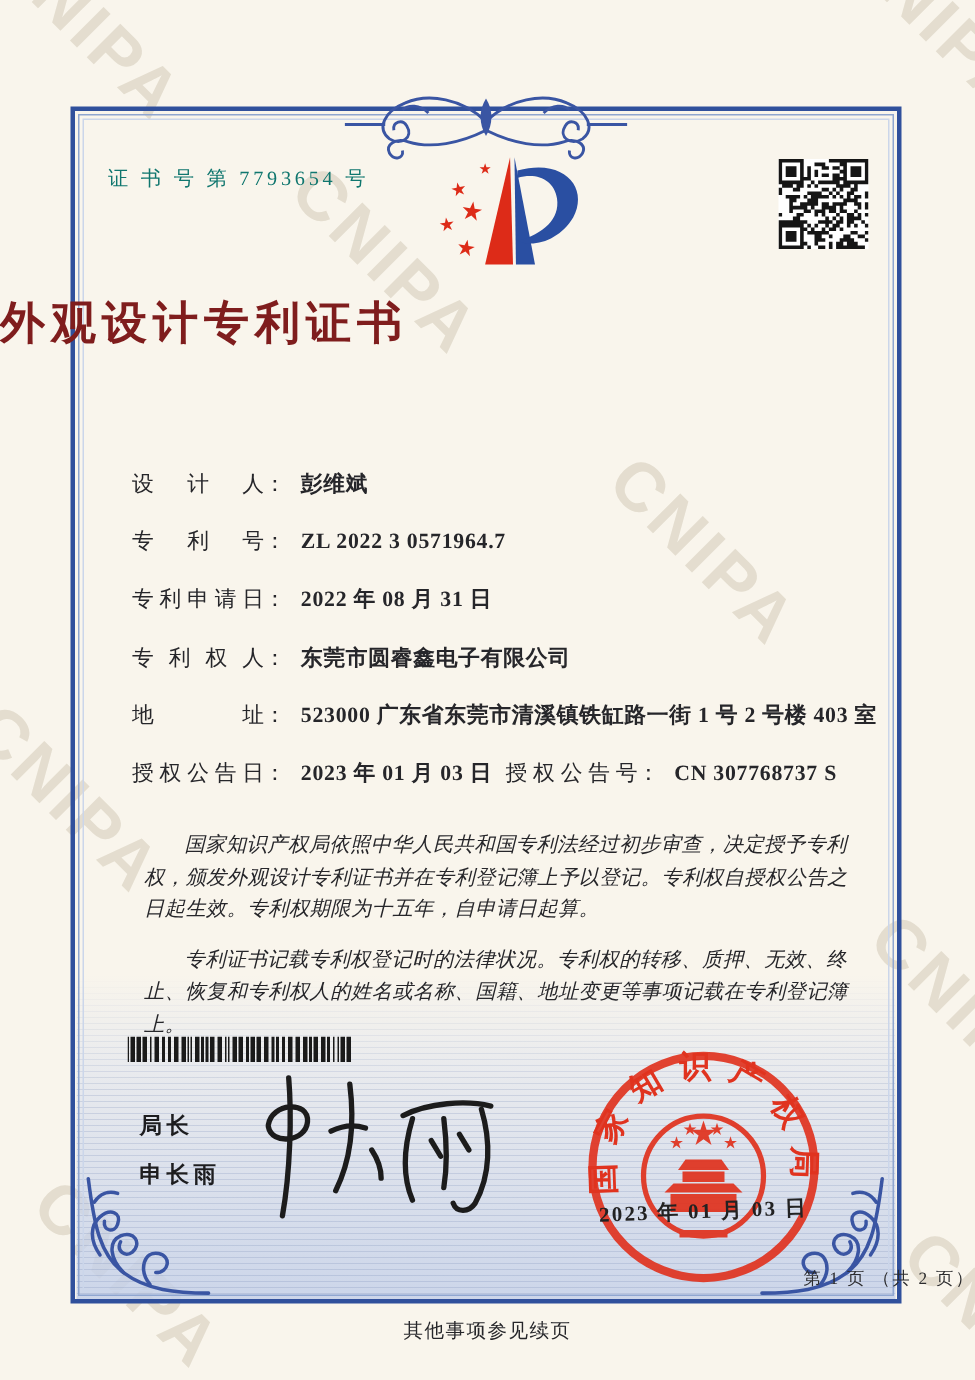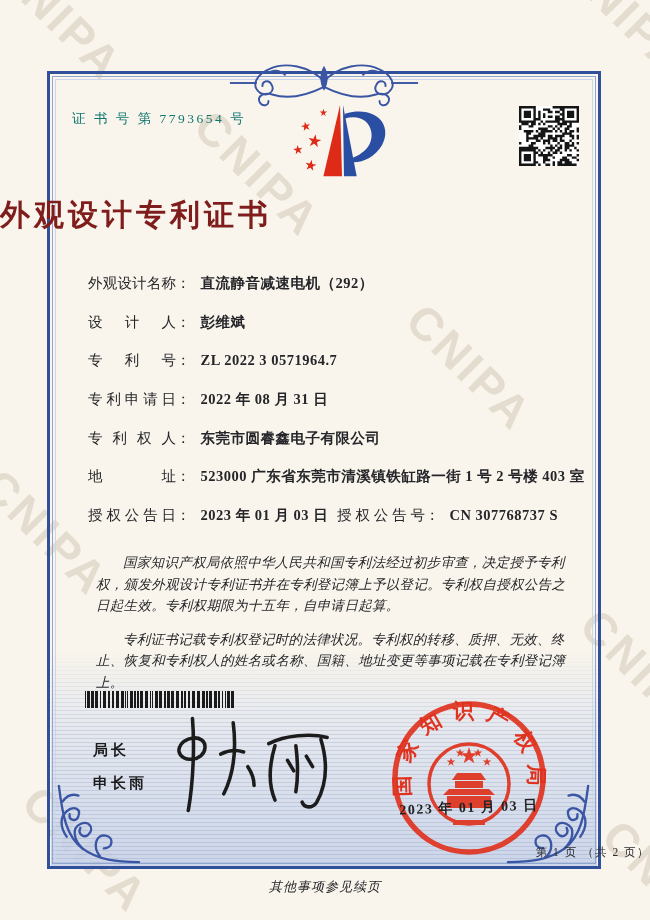--- a/index.html
+++ b/index.html
@@ -62,21 +62,21 @@
   #sig{position:absolute;left:158px;top:708px;width:188px;height:110px;}
 
   #seal{position:absolute;left:389px;top:697px;width:160px;height:162px;}
   .seal-date{position:absolute;left:376px;top:799px;width:186px;text-align:center;
              font-size:14px;font-weight:700;letter-spacing:1.5px;color:#222;
              transform:rotate(-2deg);z-index:5;}
 
   .page-num{position:absolute;left:0;right:0;top:845px;text-align:right;
             font-size:11.5px;letter-spacing:1.5px;color:#2c2c2e;}
   .cont-note{position:absolute;left:0;right:0;top:878px;text-align:center;
-             font-size:13px;font-style:italic;letter-spacing:1px;color:#26262a;}
+             font-size:13px;letter-spacing:1px;color:#26262a;}
 </style>
 </head>
 <body>
 
 <div class="page">
 
   <svg width="0" height="0" style="position:absolute" aria-hidden="true">
     <defs>
       <path id="st" d="M0,-1 0.225,-0.31 0.95,-0.31 0.365,0.12 0.59,0.81 0,0.38 -0.59,0.81 -0.365,0.12 -0.95,-0.31 -0.225,-0.31Z"></path>
       <g id="flourish" fill="none" stroke="#3a55a3" stroke-width="2.4" stroke-linecap="round">
@@ -137,23 +137,20 @@
       <path d="M58,14 C90,5 107,26 96,46 C87,61 70,67 58,62 C76,57 87,47 85,33 C83,20 71,15 58,19 Z" fill="#2a4fa2"></path>
     </svg>
 
     <svg id="qr" viewBox="0 0 25 25">
       <rect x="-1" y="-1" width="27" height="27" fill="#fff"></rect>
       <path id="qr-path" fill="#151515" d="M0,0h1v1h-1zM1,0h1v1h-1zM2,0h1v1h-1zM3,0h1v1h-1zM4,0h1v1h-1zM5,0h1v1h-1zM6,0h1v1h-1zM14,0h1v1h-1zM15,0h1v1h-1zM16,0h1v1h-1zM17,0h1v1h-1zM18,0h1v1h-1zM19,0h1v1h-1zM20,0h1v1h-1zM21,0h1v1h-1zM22,0h1v1h-1zM23,0h1v1h-1zM24,0h1v1h-1zM0,1h1v1h-1zM6,1h1v1h-1zM10,1h1v1h-1zM11,1h1v1h-1zM12,1h1v1h-1zM17,1h1v1h-1zM18,1h1v1h-1zM24,1h1v1h-1zM0,2h1v1h-1zM2,2h1v1h-1zM3,2h1v1h-1zM4,2h1v1h-1zM6,2h1v1h-1zM8,2h1v1h-1zM12,2h1v1h-1zM13,2h1v1h-1zM15,2h1v1h-1zM16,2h1v1h-1zM18,2h1v1h-1zM20,2h1v1h-1zM21,2h1v1h-1zM22,2h1v1h-1zM24,2h1v1h-1zM0,3h1v1h-1zM2,3h1v1h-1zM3,3h1v1h-1zM4,3h1v1h-1zM6,3h1v1h-1zM8,3h1v1h-1zM10,3h1v1h-1zM17,3h1v1h-1zM18,3h1v1h-1zM20,3h1v1h-1zM21,3h1v1h-1zM22,3h1v1h-1zM24,3h1v1h-1zM0,4h1v1h-1zM2,4h1v1h-1zM3,4h1v1h-1zM4,4h1v1h-1zM6,4h1v1h-1zM8,4h1v1h-1zM10,4h1v1h-1zM12,4h1v1h-1zM13,4h1v1h-1zM15,4h1v1h-1zM16,4h1v1h-1zM18,4h1v1h-1zM20,4h1v1h-1zM21,4h1v1h-1zM22,4h1v1h-1zM24,4h1v1h-1zM0,5h1v1h-1zM6,5h1v1h-1zM7,5h1v1h-1zM8,5h1v1h-1zM15,5h1v1h-1zM16,5h1v1h-1zM17,5h1v1h-1zM18,5h1v1h-1zM24,5h1v1h-1zM0,6h1v1h-1zM1,6h1v1h-1zM2,6h1v1h-1zM3,6h1v1h-1zM4,6h1v1h-1zM5,6h1v1h-1zM6,6h1v1h-1zM9,6h1v1h-1zM11,6h1v1h-1zM12,6h1v1h-1zM13,6h1v1h-1zM14,6h1v1h-1zM15,6h1v1h-1zM16,6h1v1h-1zM18,6h1v1h-1zM19,6h1v1h-1zM20,6h1v1h-1zM21,6h1v1h-1zM22,6h1v1h-1zM23,6h1v1h-1zM24,6h1v1h-1zM1,7h1v1h-1zM2,7h1v1h-1zM3,7h1v1h-1zM5,7h1v1h-1zM6,7h1v1h-1zM8,7h1v1h-1zM10,7h1v1h-1zM16,7h1v1h-1zM17,7h1v1h-1zM18,7h1v1h-1zM19,7h1v1h-1zM21,7h1v1h-1zM0,8h1v1h-1zM4,8h1v1h-1zM5,8h1v1h-1zM12,8h1v1h-1zM13,8h1v1h-1zM15,8h1v1h-1zM17,8h1v1h-1zM20,8h1v1h-1zM21,8h1v1h-1zM0,9h1v1h-1zM8,9h1v1h-1zM9,9h1v1h-1zM10,9h1v1h-1zM11,9h1v1h-1zM14,9h1v1h-1zM16,9h1v1h-1zM19,9h1v1h-1zM20,9h1v1h-1zM24,9h1v1h-1zM2,10h1v1h-1zM3,10h1v1h-1zM4,10h1v1h-1zM5,10h1v1h-1zM7,10h1v1h-1zM9,10h1v1h-1zM10,10h1v1h-1zM11,10h1v1h-1zM12,10h1v1h-1zM13,10h1v1h-1zM15,10h1v1h-1zM17,10h1v1h-1zM19,10h1v1h-1zM21,10h1v1h-1zM22,10h1v1h-1zM24,10h1v1h-1zM3,11h1v1h-1zM4,11h1v1h-1zM8,11h1v1h-1zM9,11h1v1h-1zM10,11h1v1h-1zM18,11h1v1h-1zM19,11h1v1h-1zM20,11h1v1h-1zM21,11h1v1h-1zM3,12h1v1h-1zM6,12h1v1h-1zM7,12h1v1h-1zM8,12h1v1h-1zM9,12h1v1h-1zM10,12h1v1h-1zM12,12h1v1h-1zM13,12h1v1h-1zM15,12h1v1h-1zM16,12h1v1h-1zM17,12h1v1h-1zM18,12h1v1h-1zM21,12h1v1h-1zM22,12h1v1h-1zM24,12h1v1h-1zM3,13h1v1h-1zM4,13h1v1h-1zM5,13h1v1h-1zM6,13h1v1h-1zM7,13h1v1h-1zM9,13h1v1h-1zM12,13h1v1h-1zM13,13h1v1h-1zM14,13h1v1h-1zM15,13h1v1h-1zM17,13h1v1h-1zM22,13h1v1h-1zM24,13h1v1h-1zM3,14h1v1h-1zM7,14h1v1h-1zM8,14h1v1h-1zM10,14h1v1h-1zM11,14h1v1h-1zM12,14h1v1h-1zM14,14h1v1h-1zM15,14h1v1h-1zM17,14h1v1h-1zM18,14h1v1h-1zM21,14h1v1h-1zM0,15h1v1h-1zM5,15h1v1h-1zM6,15h1v1h-1zM10,15h1v1h-1zM12,15h1v1h-1zM16,15h1v1h-1zM19,15h1v1h-1zM20,15h1v1h-1zM22,15h1v1h-1zM24,15h1v1h-1zM4,16h1v1h-1zM5,16h1v1h-1zM13,16h1v1h-1zM15,16h1v1h-1zM17,16h1v1h-1zM19,16h1v1h-1zM20,16h1v1h-1zM21,16h1v1h-1zM22,16h1v1h-1zM0,17h1v1h-1zM1,17h1v1h-1zM2,17h1v1h-1zM3,17h1v1h-1zM4,17h1v1h-1zM5,17h1v1h-1zM6,17h1v1h-1zM7,17h1v1h-1zM11,17h1v1h-1zM12,17h1v1h-1zM13,17h1v1h-1zM14,17h1v1h-1zM16,17h1v1h-1zM17,17h1v1h-1zM19,17h1v1h-1zM20,17h1v1h-1zM23,17h1v1h-1zM0,18h1v1h-1zM1,18h1v1h-1zM2,18h1v1h-1zM3,18h1v1h-1zM4,18h1v1h-1zM5,18h1v1h-1zM6,18h1v1h-1zM8,18h1v1h-1zM10,18h1v1h-1zM13,18h1v1h-1zM15,18h1v1h-1zM16,18h1v1h-1zM19,18h1v1h-1zM21,18h1v1h-1zM24,18h1v1h-1zM0,19h1v1h-1zM6,19h1v1h-1zM7,19h1v1h-1zM9,19h1v1h-1zM12,19h1v1h-1zM14,19h1v1h-1zM15,19h1v1h-1zM17,19h1v1h-1zM0,20h1v1h-1zM2,20h1v1h-1zM3,20h1v1h-1zM4,20h1v1h-1zM6,20h1v1h-1zM8,20h1v1h-1zM9,20h1v1h-1zM10,20h1v1h-1zM11,20h1v1h-1zM12,20h1v1h-1zM13,20h1v1h-1zM20,20h1v1h-1zM21,20h1v1h-1zM24,20h1v1h-1zM0,21h1v1h-1zM2,21h1v1h-1zM3,21h1v1h-1zM4,21h1v1h-1zM6,21h1v1h-1zM10,21h1v1h-1zM11,21h1v1h-1zM14,21h1v1h-1zM18,21h1v1h-1zM19,21h1v1h-1zM22,21h1v1h-1zM23,21h1v1h-1zM0,22h1v1h-1zM2,22h1v1h-1zM3,22h1v1h-1zM4,22h1v1h-1zM6,22h1v1h-1zM10,22h1v1h-1zM11,22h1v1h-1zM12,22h1v1h-1zM17,22h1v1h-1zM18,22h1v1h-1zM19,22h1v1h-1zM20,22h1v1h-1zM24,22h1v1h-1zM0,23h1v1h-1zM6,23h1v1h-1zM7,23h1v1h-1zM10,23h1v1h-1zM14,23h1v1h-1zM16,23h1v1h-1zM17,23h1v1h-1zM19,23h1v1h-1zM20,23h1v1h-1zM21,23h1v1h-1zM0,24h1v1h-1zM1,24h1v1h-1zM2,24h1v1h-1zM3,24h1v1h-1zM4,24h1v1h-1zM5,24h1v1h-1zM6,24h1v1h-1zM8,24h1v1h-1zM11,24h1v1h-1zM12,24h1v1h-1zM14,24h1v1h-1zM16,24h1v1h-1zM17,24h1v1h-1zM18,24h1v1h-1zM19,24h1v1h-1zM20,24h1v1h-1zM21,24h1v1h-1zM22,24h1v1h-1zM23,24h1v1h-1z"></path>
     </svg>
 
     <div class="title">外观设计专利证书</div>
 
-    <div class="field-row" style="top:274px">
-      <span class="flabel">外观设计名称</span><span class="fcolon">：</span><span class="fvalue">直流静音减速电机（292）</span>
-    </div>
     <div class="field-row" style="top:313px">
       <span class="flabel">设计人</span><span class="fcolon">：</span><span class="fvalue">彭维斌</span>
     </div>
     <div class="field-row" style="top:351px">
       <span class="flabel">专利号</span><span class="fcolon">：</span><span class="fvalue">ZL 2022 3 0571964.7</span>
     </div>
     <div class="field-row" style="top:390px">
       <span class="flabel">专利申请日</span><span class="fcolon">：</span><span class="fvalue">2022 年 08 月 31 日</span>
     </div>
     <div class="field-row" style="top:429px">

